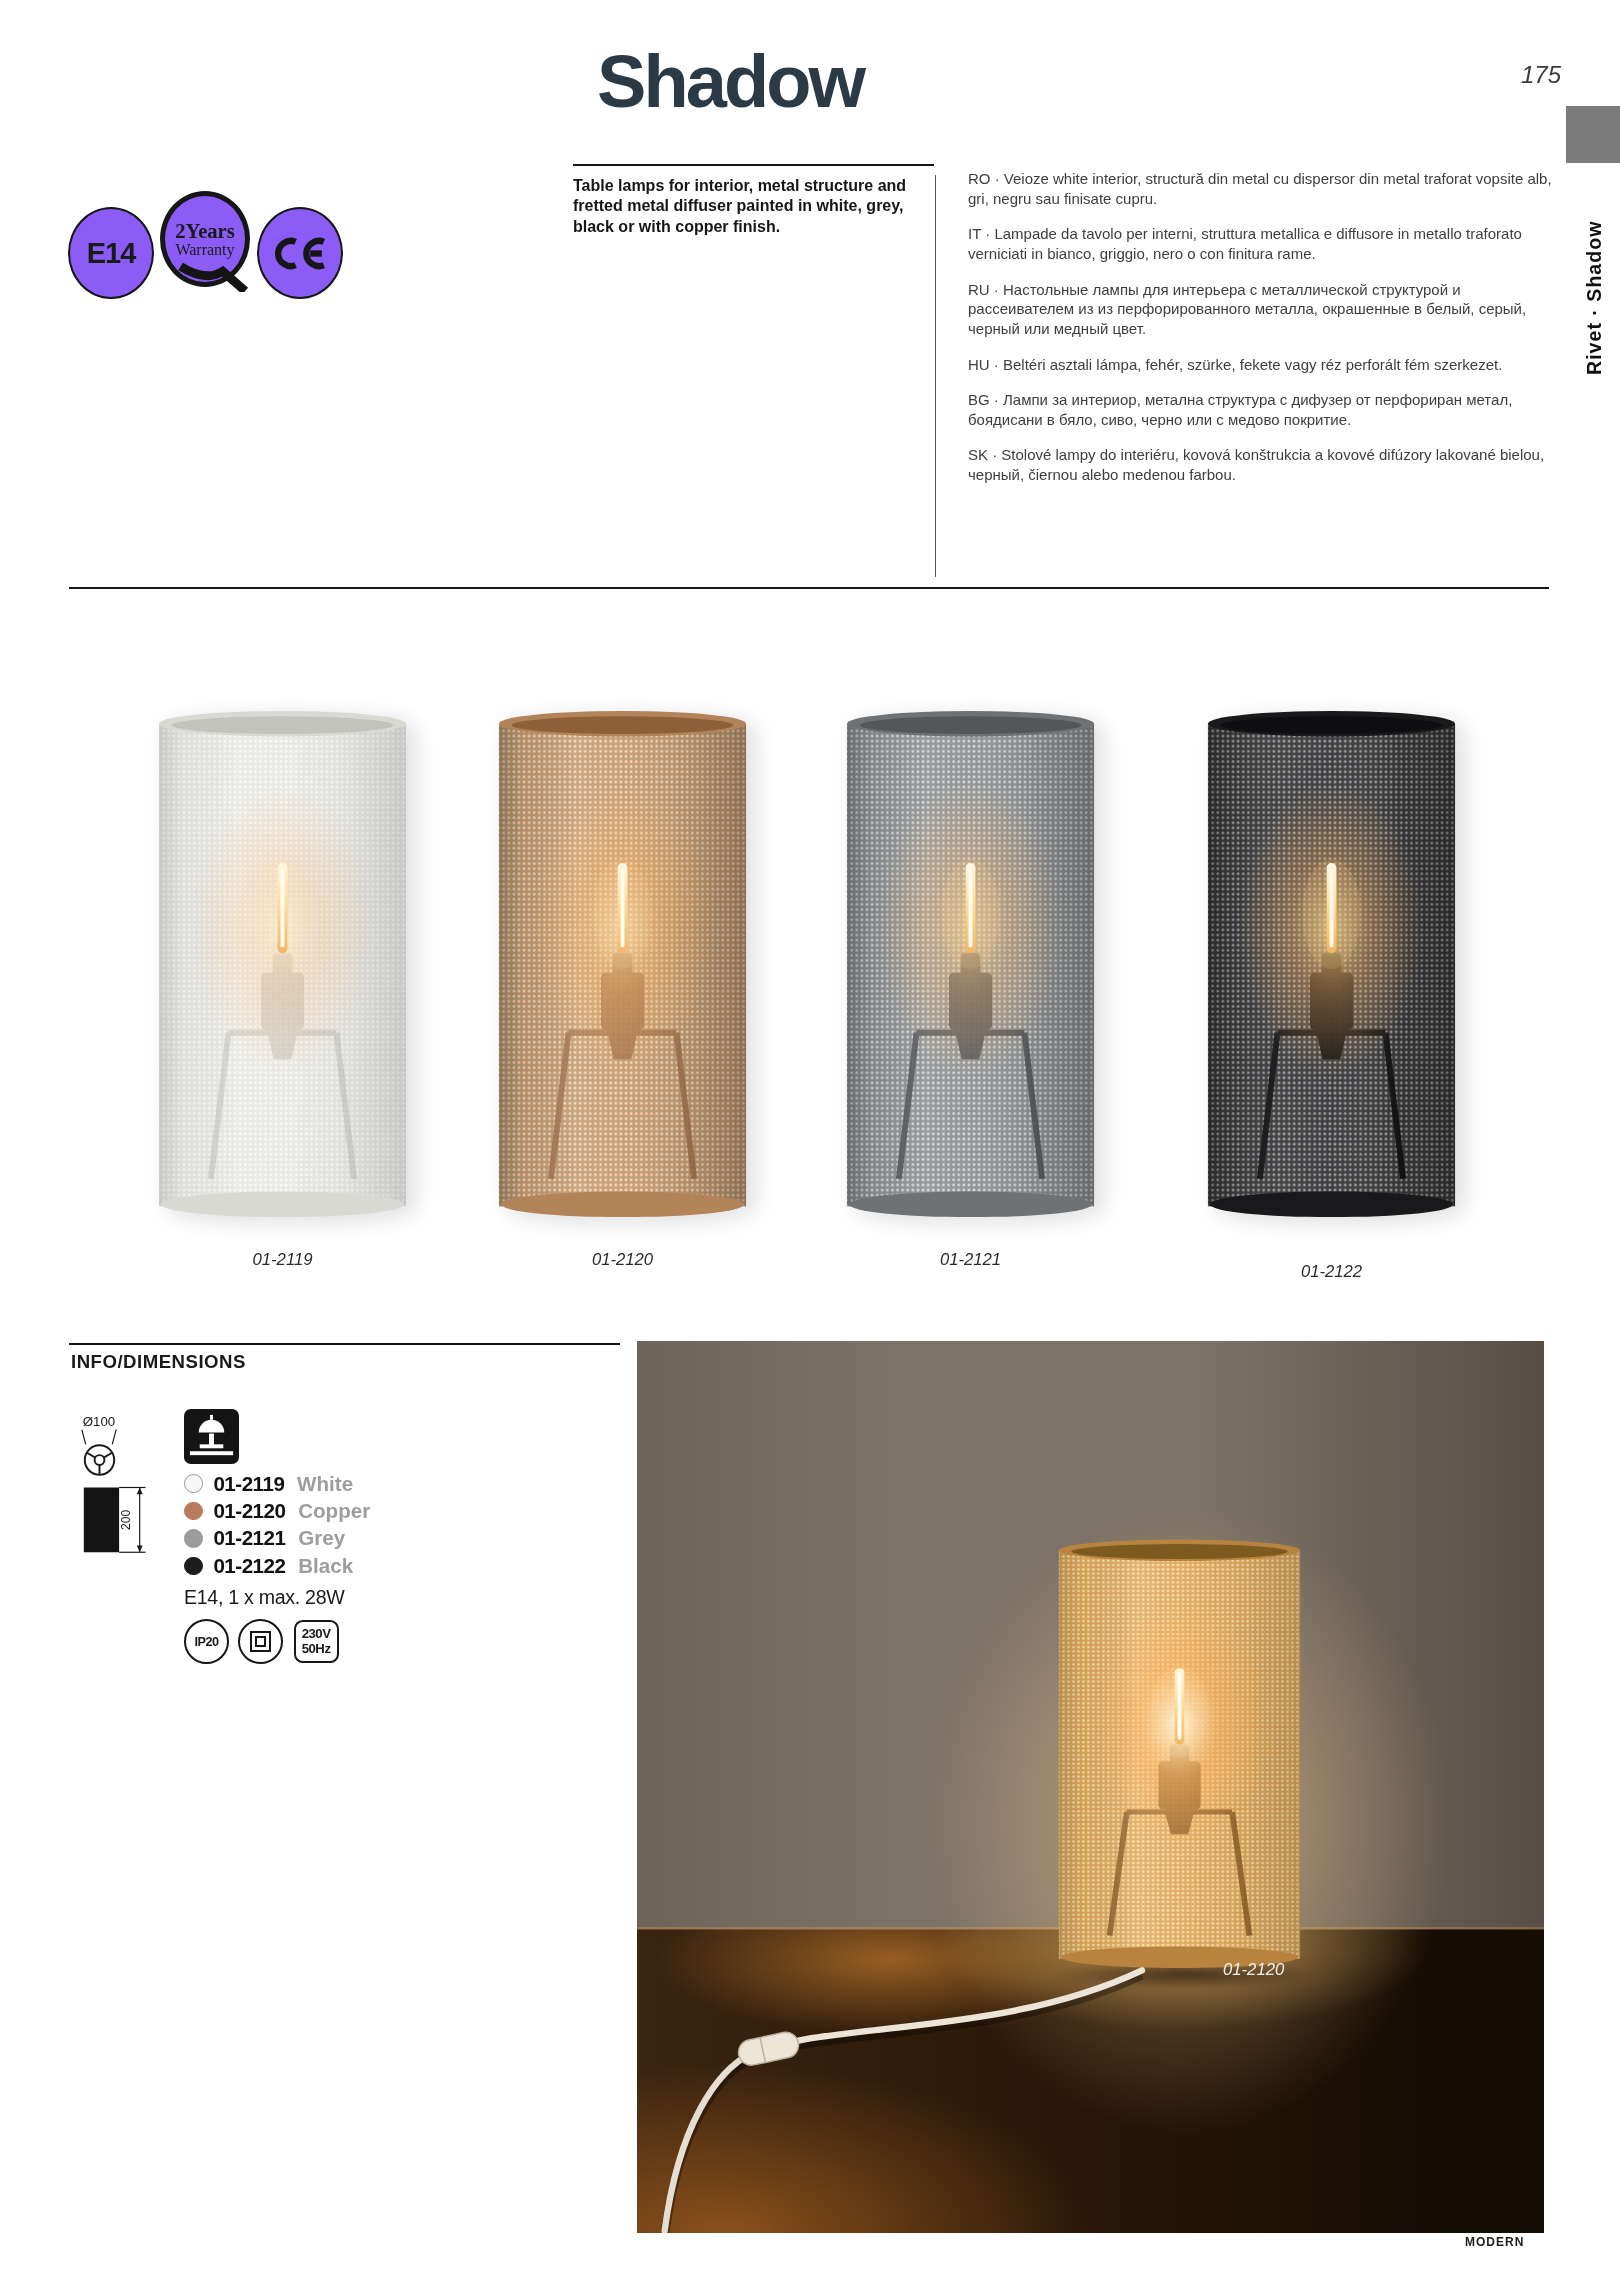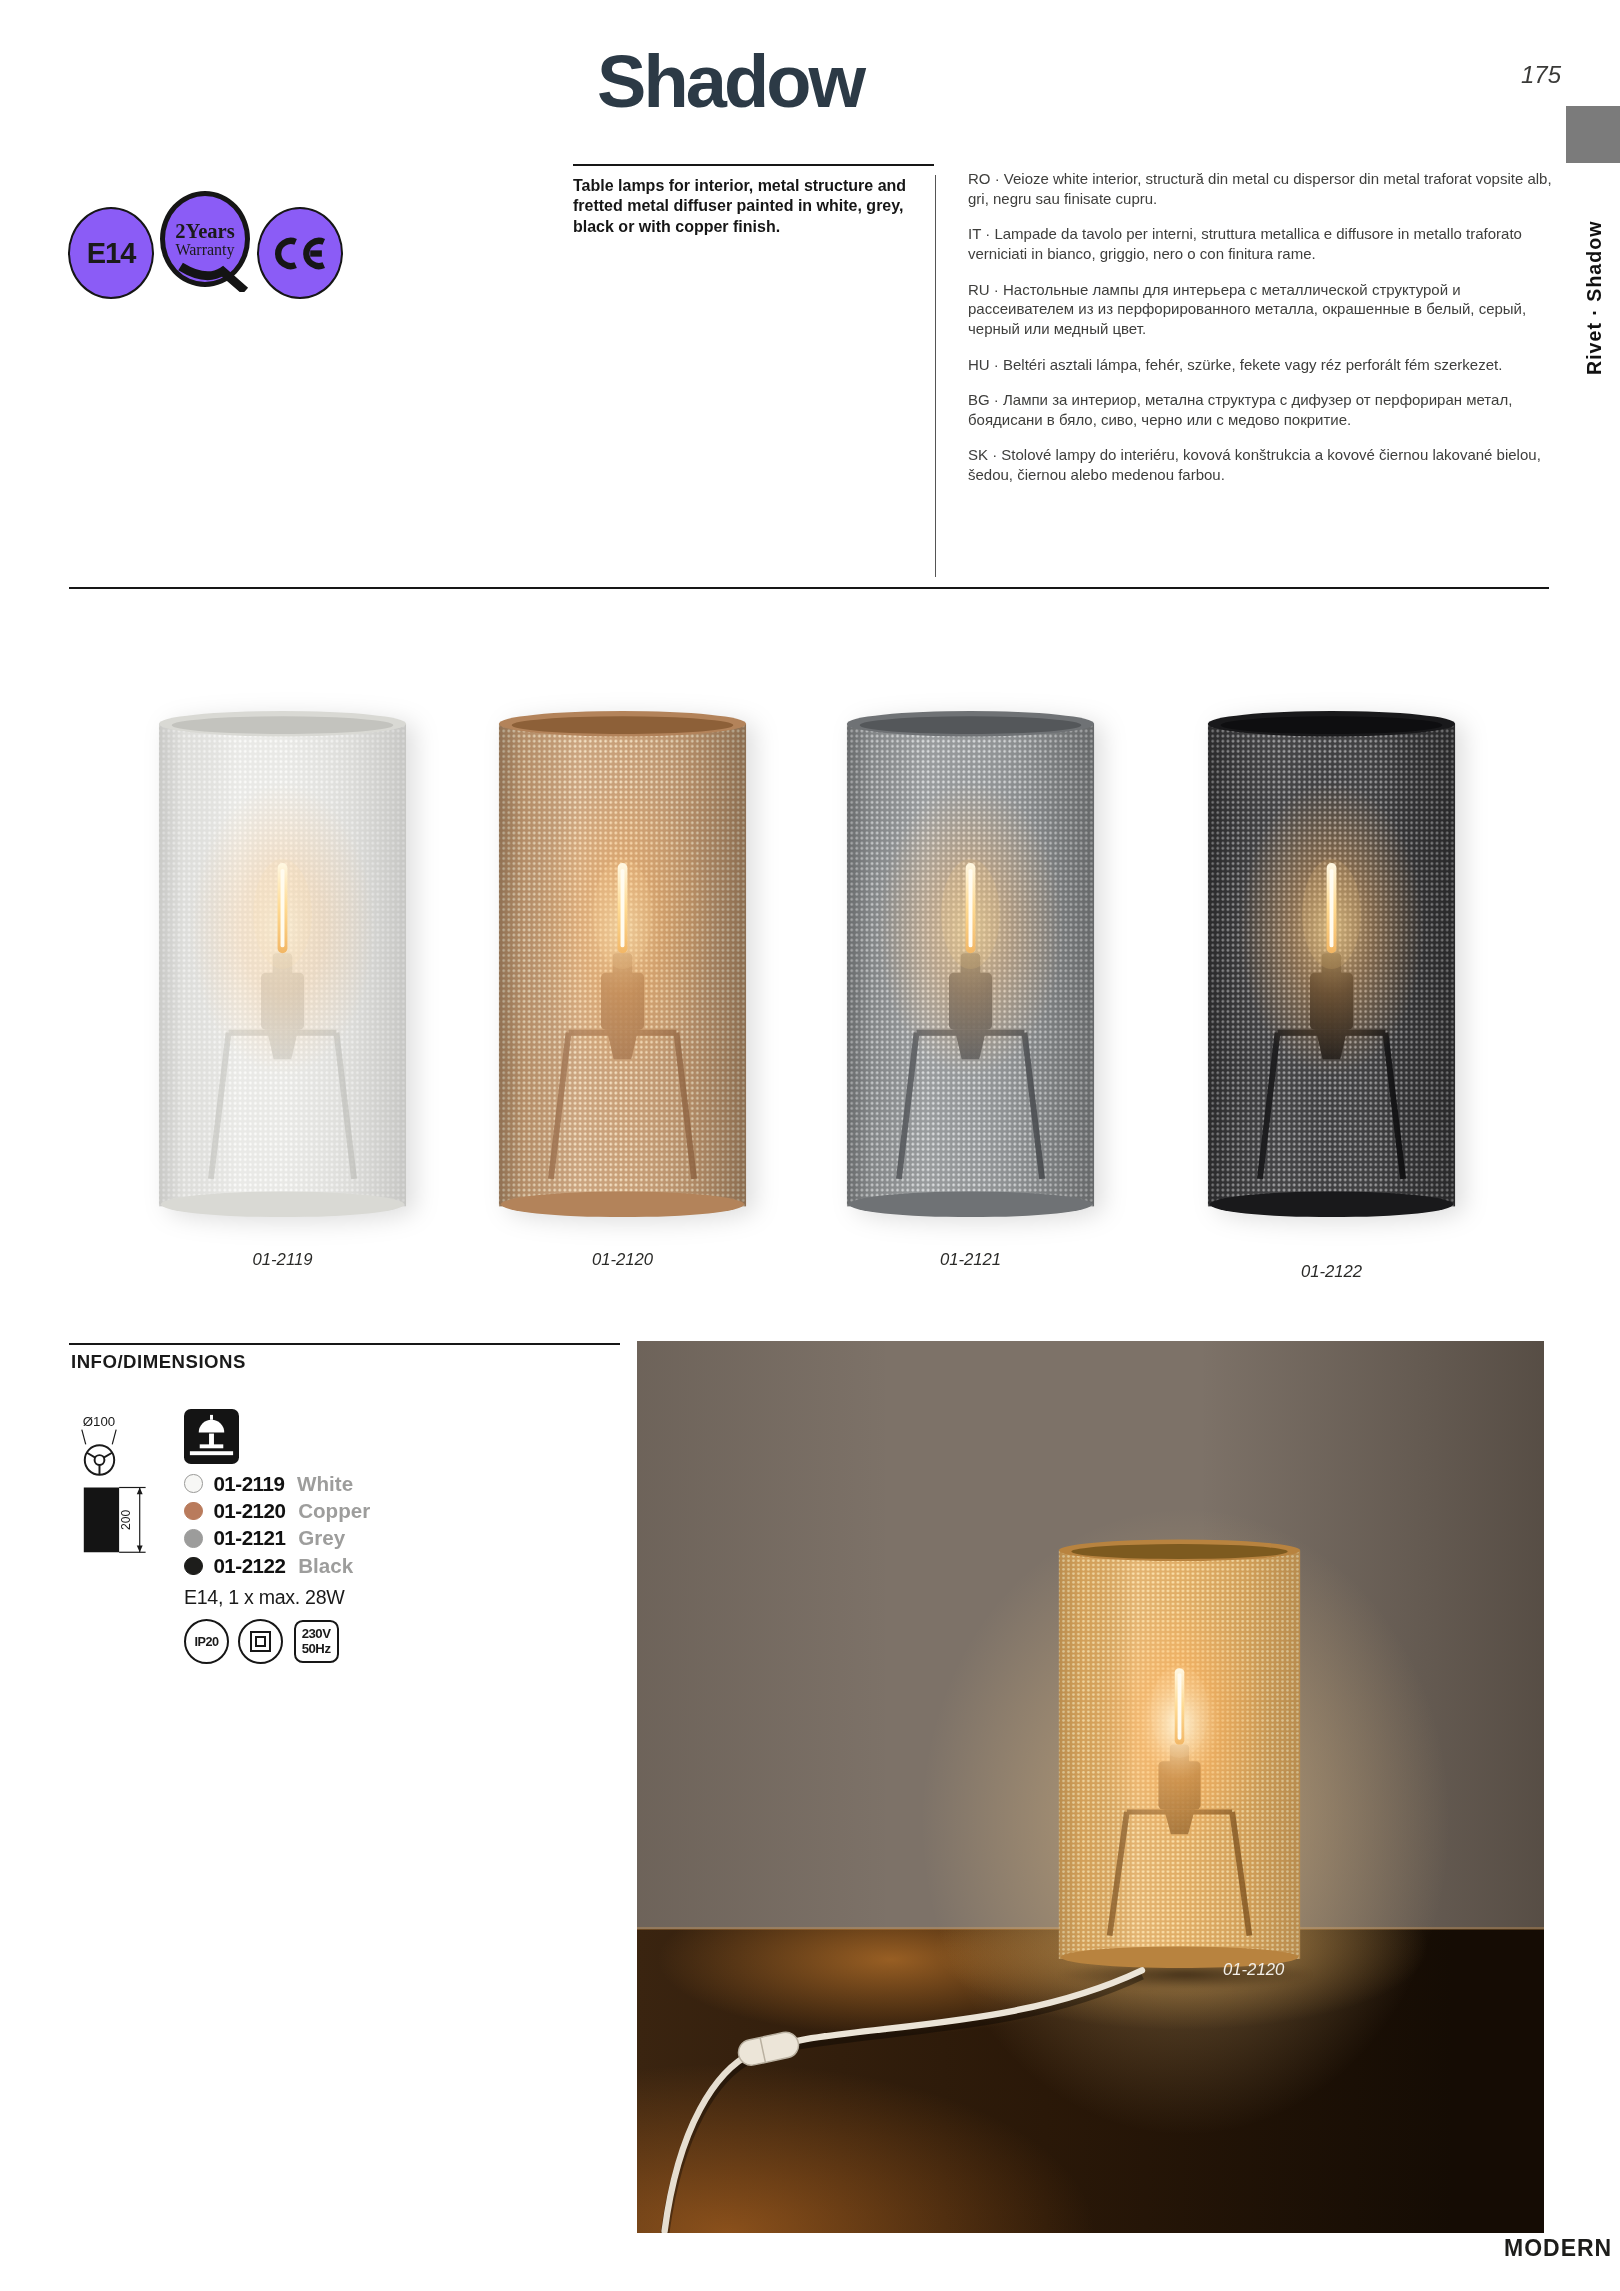--- a/index.html
+++ b/index.html
@@ -72,21 +72,21 @@
        radial-gradient(ellipse 333px 108px at 28% 10%, rgba(255,160,60,.5), transparent 70%),
        radial-gradient(ellipse 510px 235px at 10% 100%, rgba(255,145,45,.42), transparent 72%),
        linear-gradient(90deg,#3a2410 0%,#2a1808 45%,#150c04 90%);}
   .photo .table-edge{position:absolute;left:0;right:0;top:586px;height:2.9px;background:rgba(255,185,95,.25);}
   .photo .halo{position:absolute;left:284px;top:167px;width:529px;height:627px;border-radius:50%;
      background:radial-gradient(closest-side, rgba(255,210,140,.5), rgba(255,210,140,0));}
   .photo .lamp-shadow{position:absolute;left:421px;top:619px;width:255px;height:29px;border-radius:50%;
      background:radial-gradient(closest-side, rgba(15,6,0,.6), transparent);filter:blur(2.9px);}
   .photo-lamp{position:absolute;left:419px;top:196px;}
   .photo-caption{position:absolute;left:586px;top:619px;font-style:italic;font-size:16.7px;color:#f3efe8;}
-  .footer{position:absolute;left:1504px;top:2235px;font-size:23px;font-weight:bold;letter-spacing:1px;color:#1d1d1b;}
+  .footer{position:absolute;left:1465px;top:2235px;font-size:12px;font-weight:bold;letter-spacing:1px;color:#1d1d1b;}
 </style>
 </head>
 <body>
 
 <div class="page">
 
   <div class="badge badge-e14">
     <span>E14</span>
   </div>
   <div class="badge badge-warranty">
@@ -107,21 +107,21 @@
   <h1 class="title">Shadow</h1>
   <div class="title-rule"></div>
   <p class="desc-en">Table lamps for interior, metal structure and fretted metal diffuser painted in white, grey, black or with copper finish.</p>
   <div class="vdivider"></div>
   <div class="translations" id="translations">
       <p>RO · Veioze white interior, structură din metal cu dispersor din metal traforat vopsite alb, gri, negru sau finisate cupru.</p>
       <p>IT · Lampade da tavolo per interni, struttura metallica e diffusore in metallo traforato verniciati in bianco, griggio, nero o con finitura rame.</p>
       <p>RU · Настольные лампы для интерьера с металлической структурой и рассеивателем из из перфорированного металла, окрашенные в белый, серый, черный или медный цвет.</p>
       <p>HU · Beltéri asztali lámpa, fehér, szürke, fekete vagy réz perforált fém szerkezet.</p>
       <p>BG · Лампи за интериор, метална структура с дифузер от перфориран метал, боядисани в бяло, сиво, черно или с медово покритие.</p>
-      <p>SK · Stolové lampy do interiéru, kovová konštrukcia a kovové čiernou lakované bielou, šedou, čiernou alebo medenou farbou.</p>
+      <p>SK · Stolové lampy do interiéru, kovová konštrukcia a kovové difúzory lakované bielou, черный, čiernou alebo medenou farbou.</p>
     </div>
 
   <div class="pagenum">175</div>
   <div class="side-tab"></div>
   <div class="side-label">Rivet · Shadow</div>
   <div class="main-rule"></div>
 
   <div id="products">
       <div class="fig f1" style="left: 156px;"><svg class="lamp" width="253" height="515" viewBox="0 0 258 525" preserveAspectRatio="none">
   <defs>

